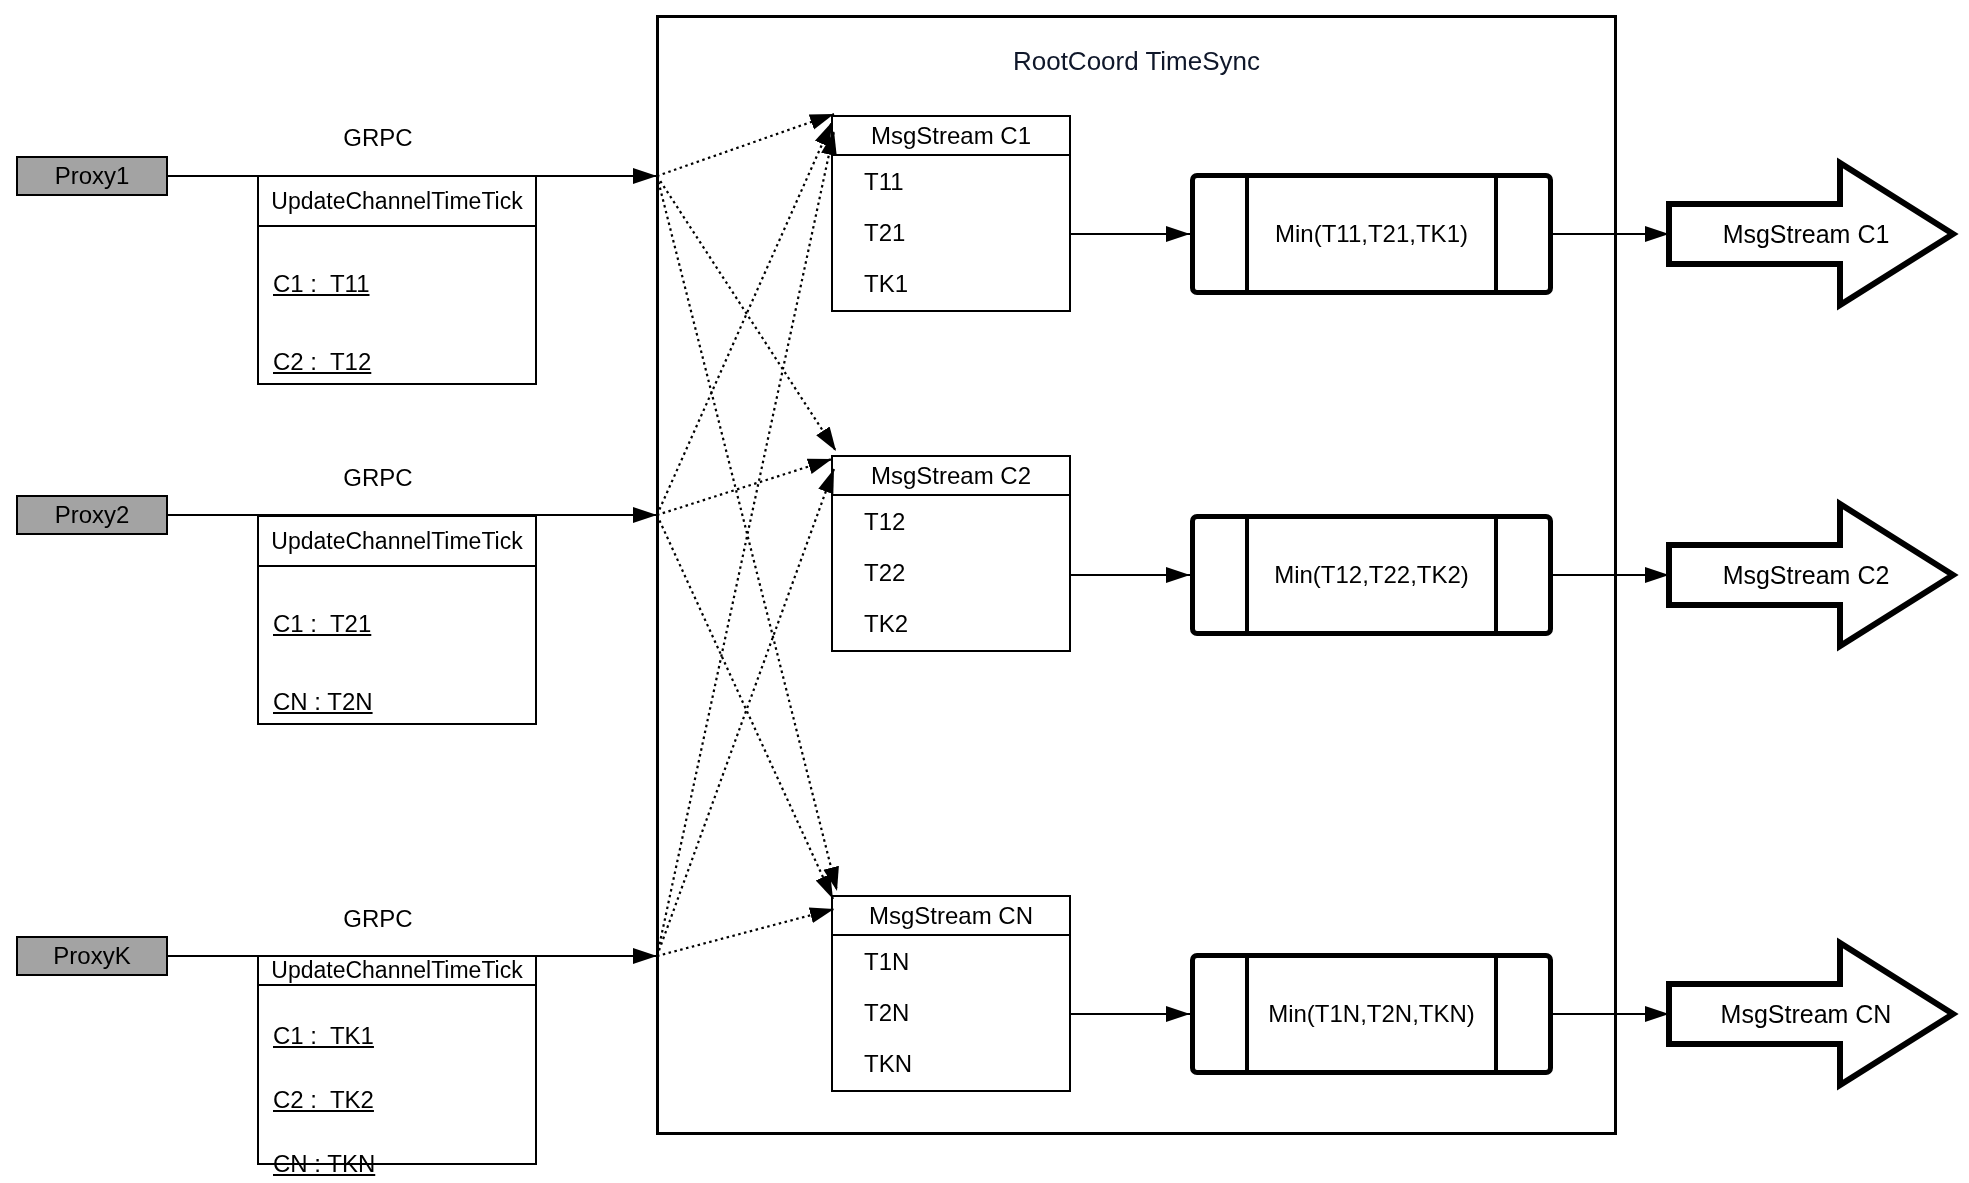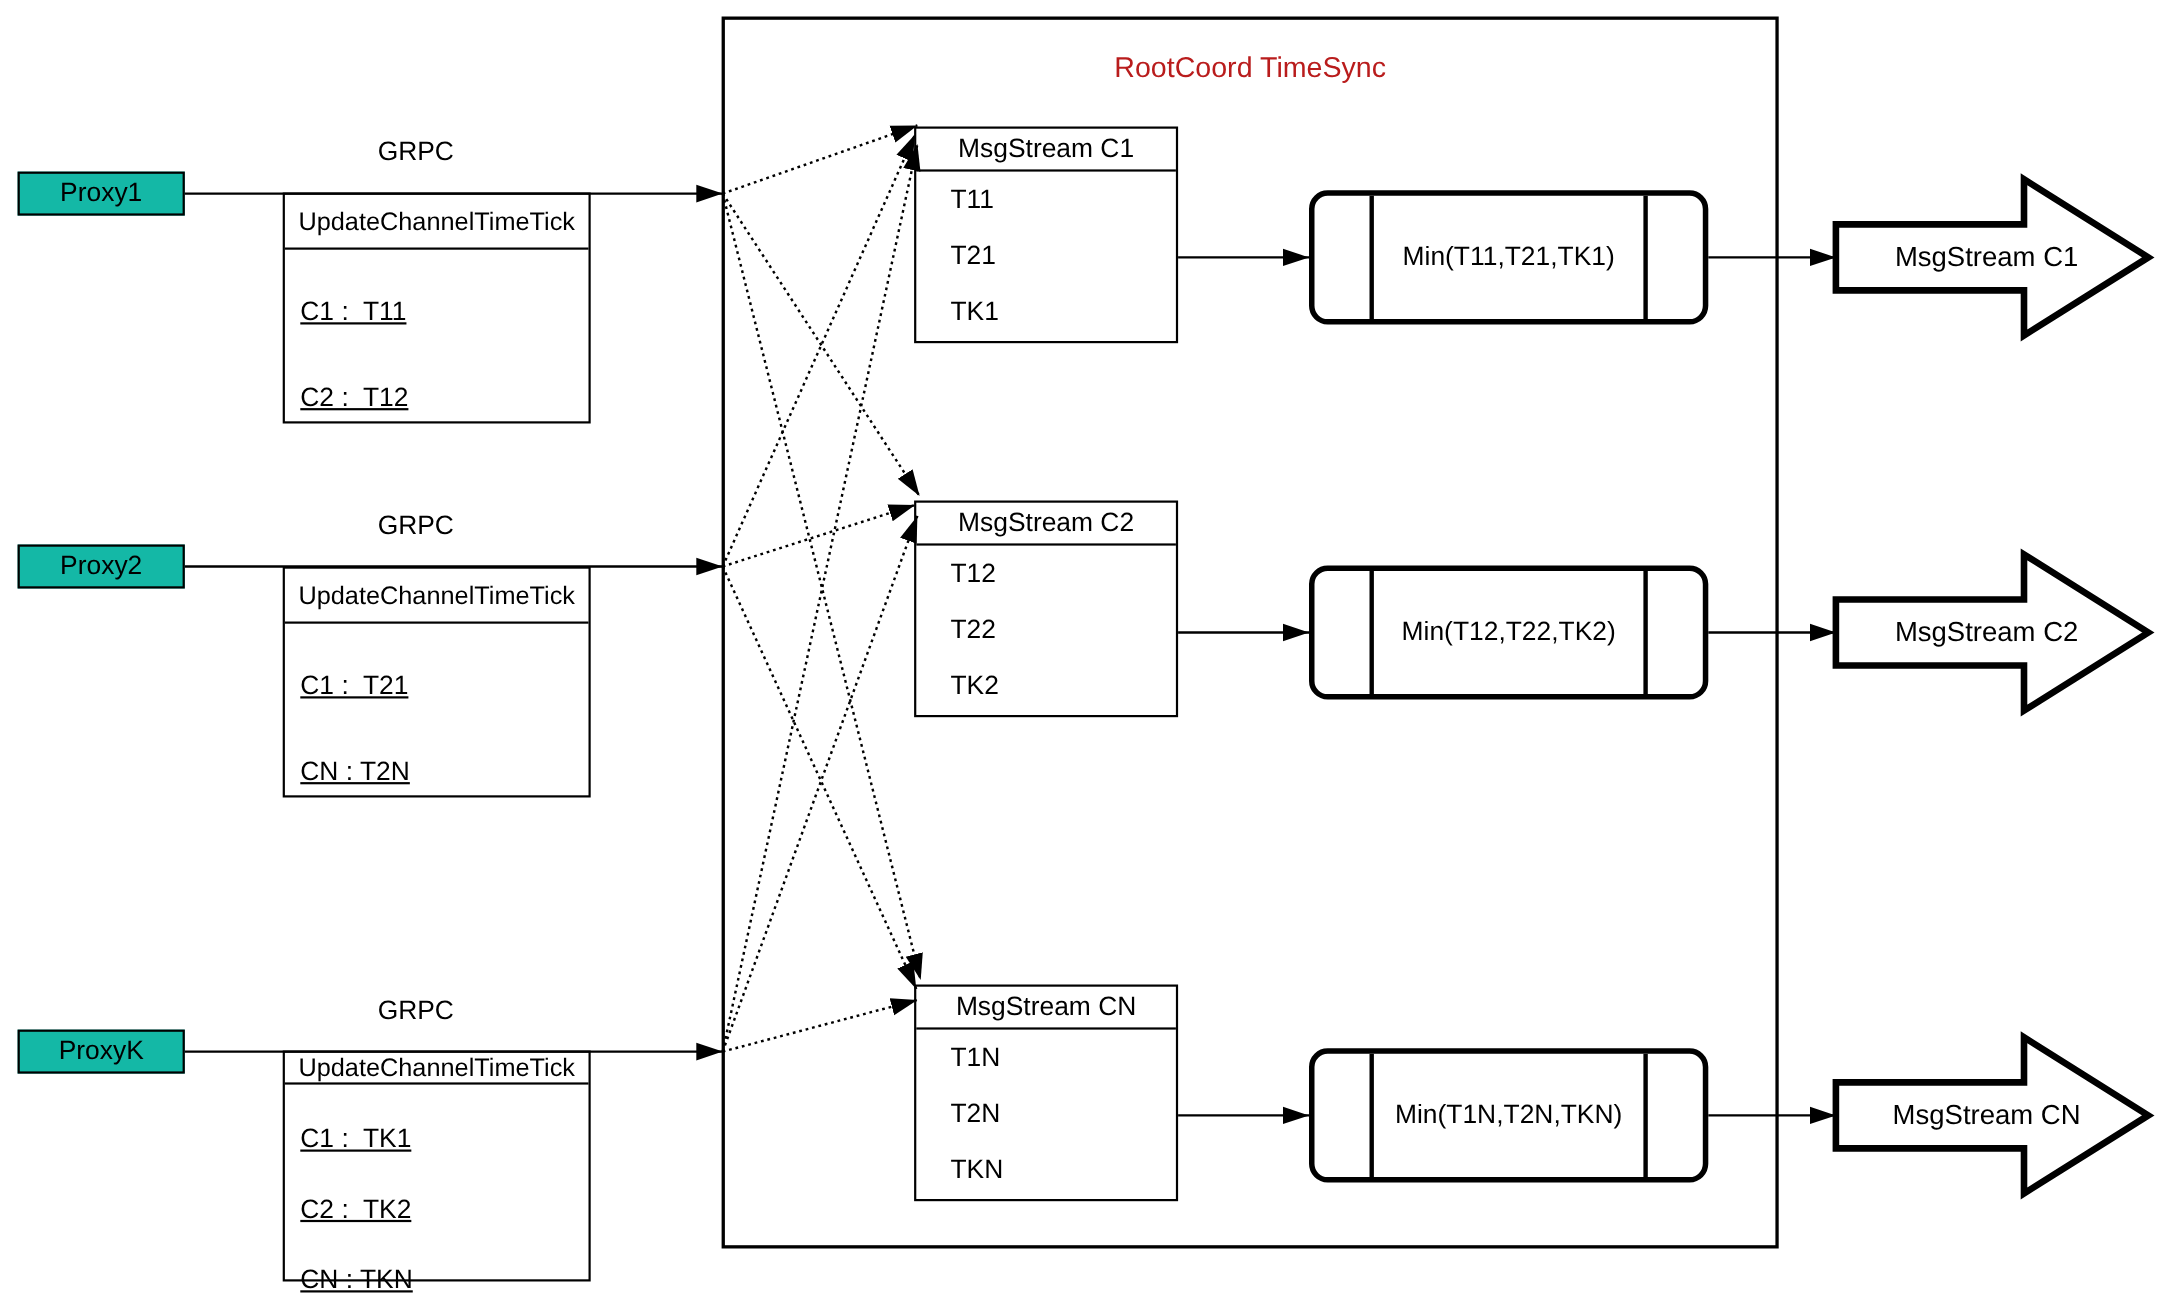--- a/index.html
+++ b/index.html
@@ -8,26 +8,26 @@
     font-family:"Liberation Sans", sans-serif;color:#000;overflow:hidden;
   }
   .canvas *{box-sizing:border-box;}
   
   .rootcoord{
     position:absolute;left:656px;top:15px;width:961px;height:1120px;
     border:3px solid #000;background:transparent;z-index:1;
   }
   .rc-title{
     position:absolute;left:0;top:28px;width:100%;text-align:center;
-    font-size:26px;color:#b91c1c;
+    font-size:26px;color:#0f172a;
   }
   
   .proxy{
     position:absolute;left:16px;width:152px;height:40px;border:2px solid #000;
-    background:#14b8a6;display:flex;align-items:center;justify-content:center;
+    background:#a3a3a3;display:flex;align-items:center;justify-content:center;
     font-size:24px;z-index:2;
   }
   
   .grpc{
     position:absolute;left:303px;width:150px;height:28px;text-align:center;
     font-size:24px;z-index:2;
   }
   
   .utable{
     position:absolute;left:257px;width:280px;height:210px;border:2px solid #000;
@@ -51,21 +51,21 @@
     height:39px;border-bottom:2px solid #000;display:flex;align-items:center;
     justify-content:center;font-size:24px;white-space:pre;
   }
   .mstable .trow{
     flex:1;display:flex;align-items:center;padding-left:31px;font-size:24px;
     white-space:pre;
   }
   
   .minbox{
     position:absolute;left:1190px;width:363px;height:122px;border:5px solid #000;
-    border-radius:17px;background:#fff;z-index:2;
+    border-radius:7px;background:#fff;z-index:2;
   }
   .minbox .divl,.minbox .divr{
     position:absolute;top:0;width:4px;height:112px;background:#000;
   }
   .minbox .divl{left:50px;}
   .minbox .divr{right:50px;}
   .minbox .mlabel{
     position:absolute;left:54px;right:54px;top:0;height:112px;display:flex;
     align-items:center;justify-content:center;font-size:24px;white-space:pre;
   }

